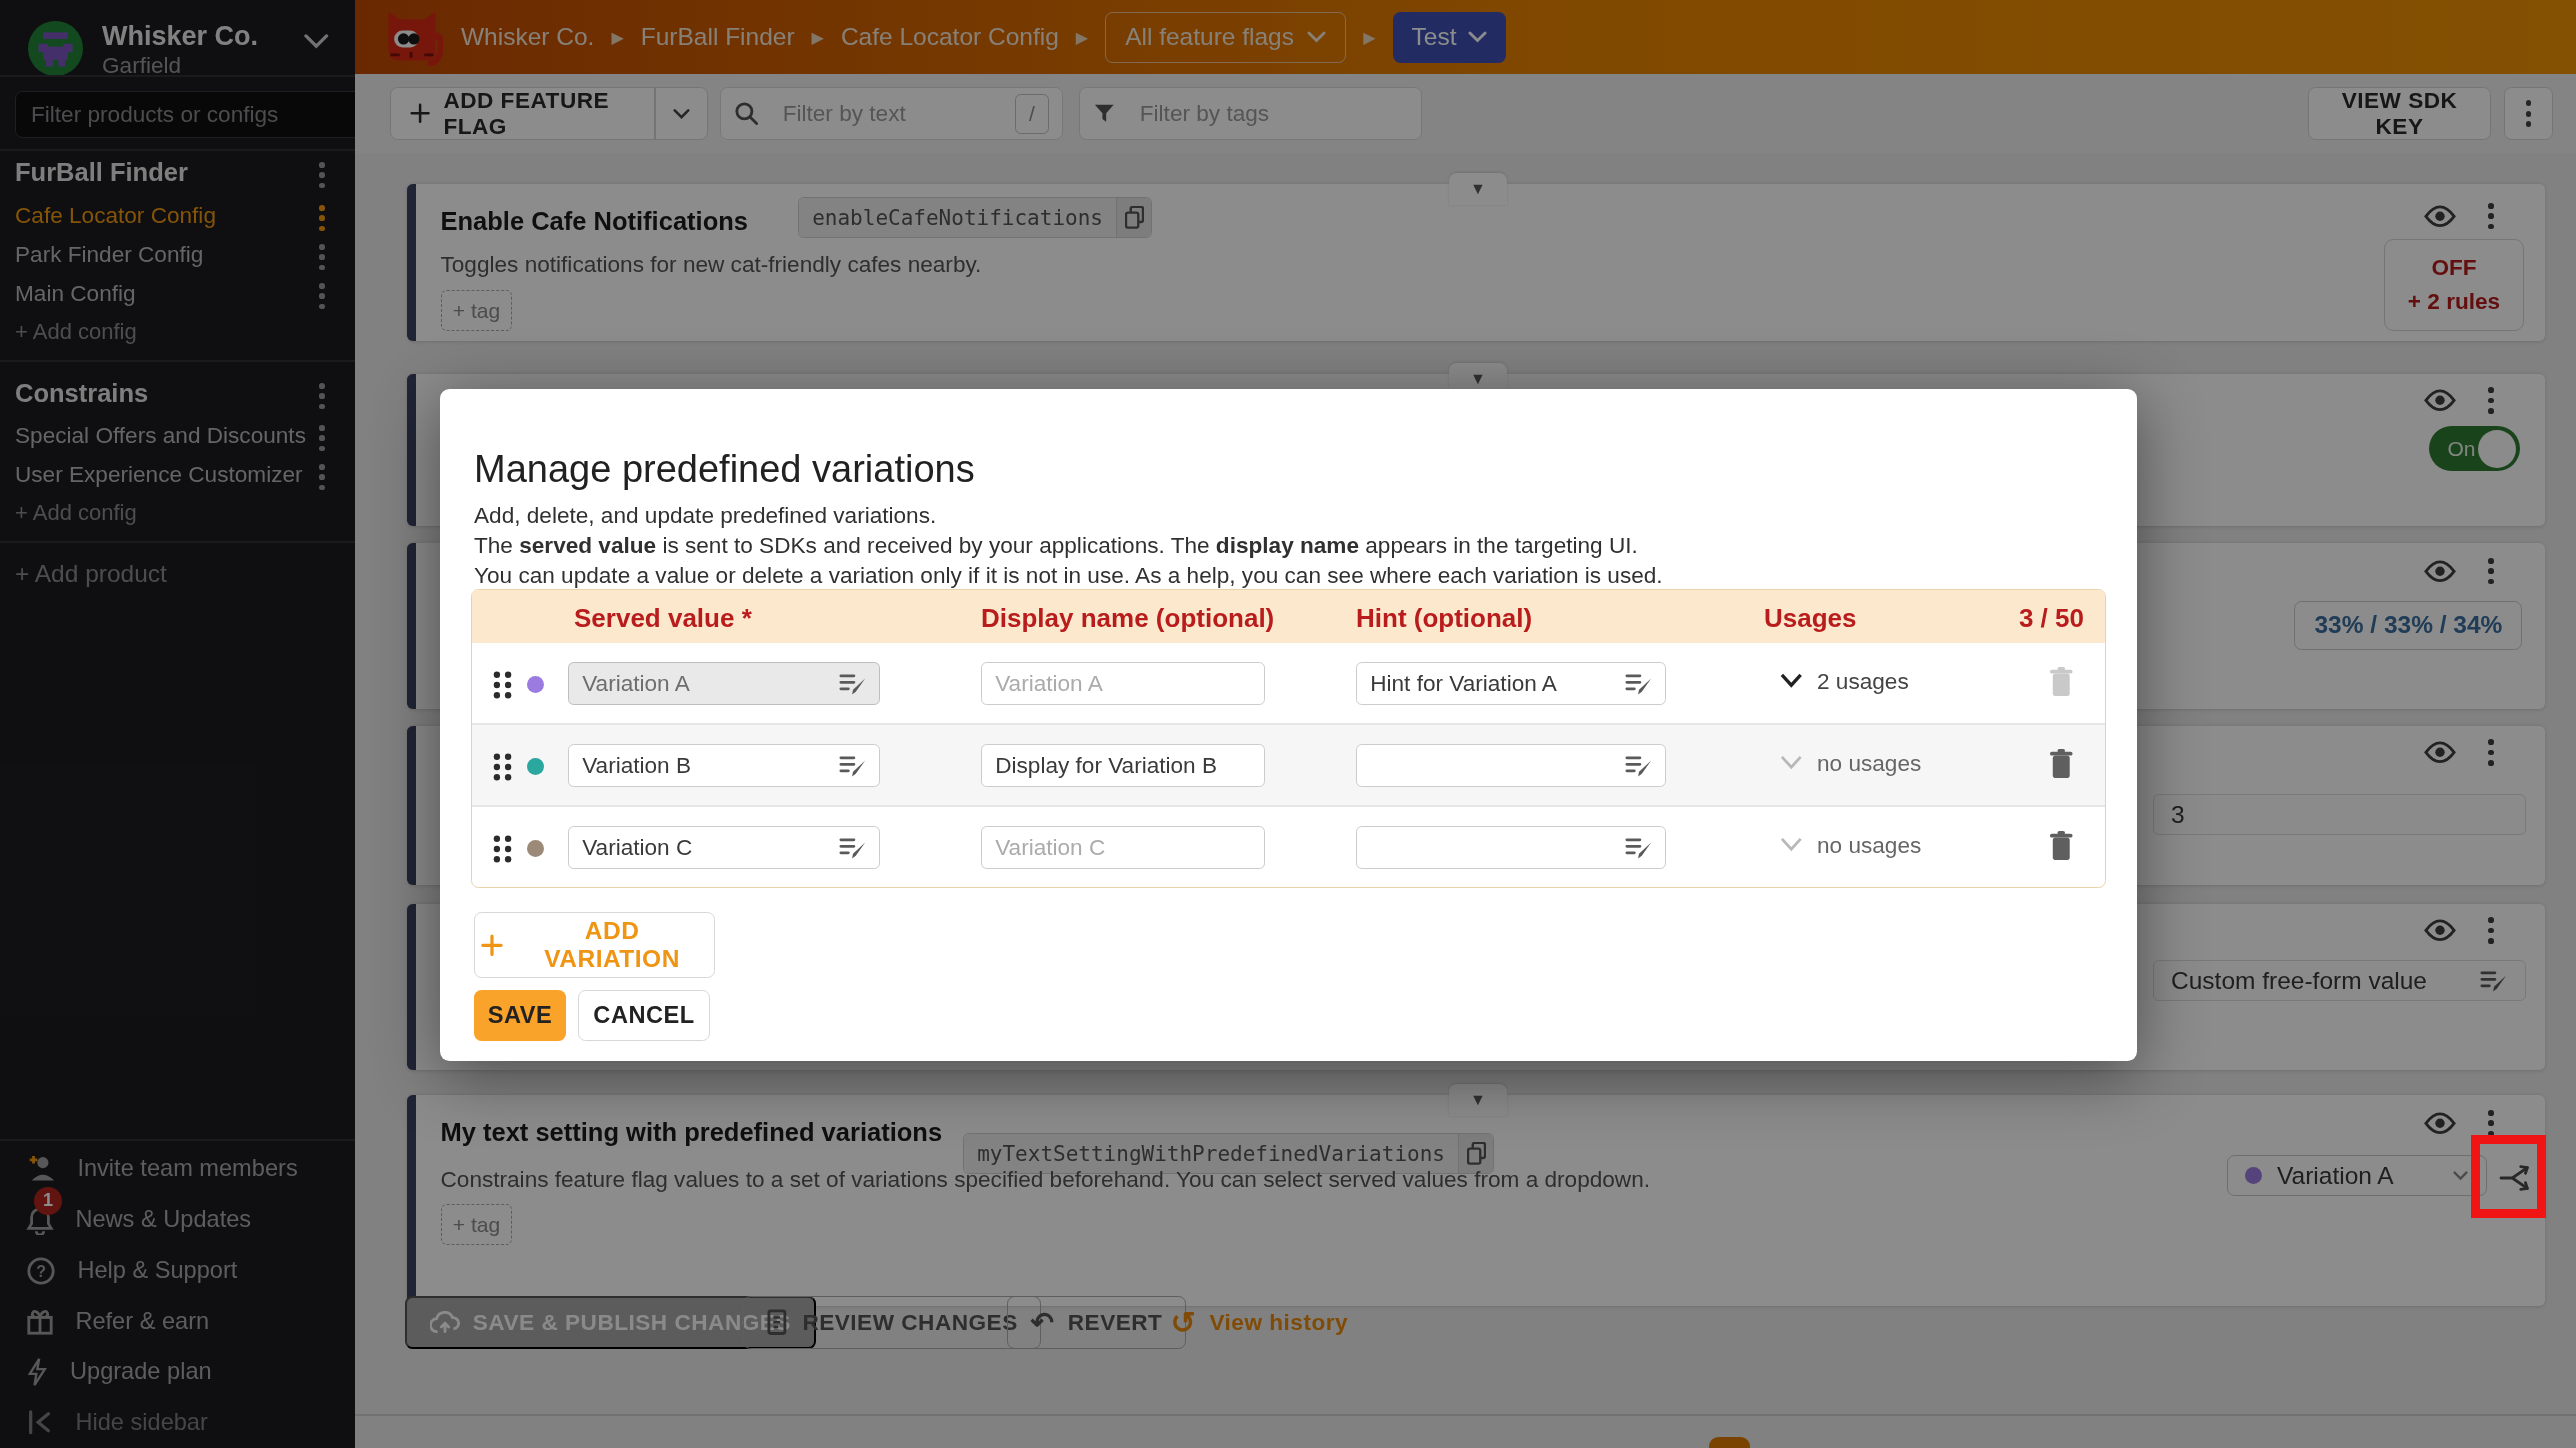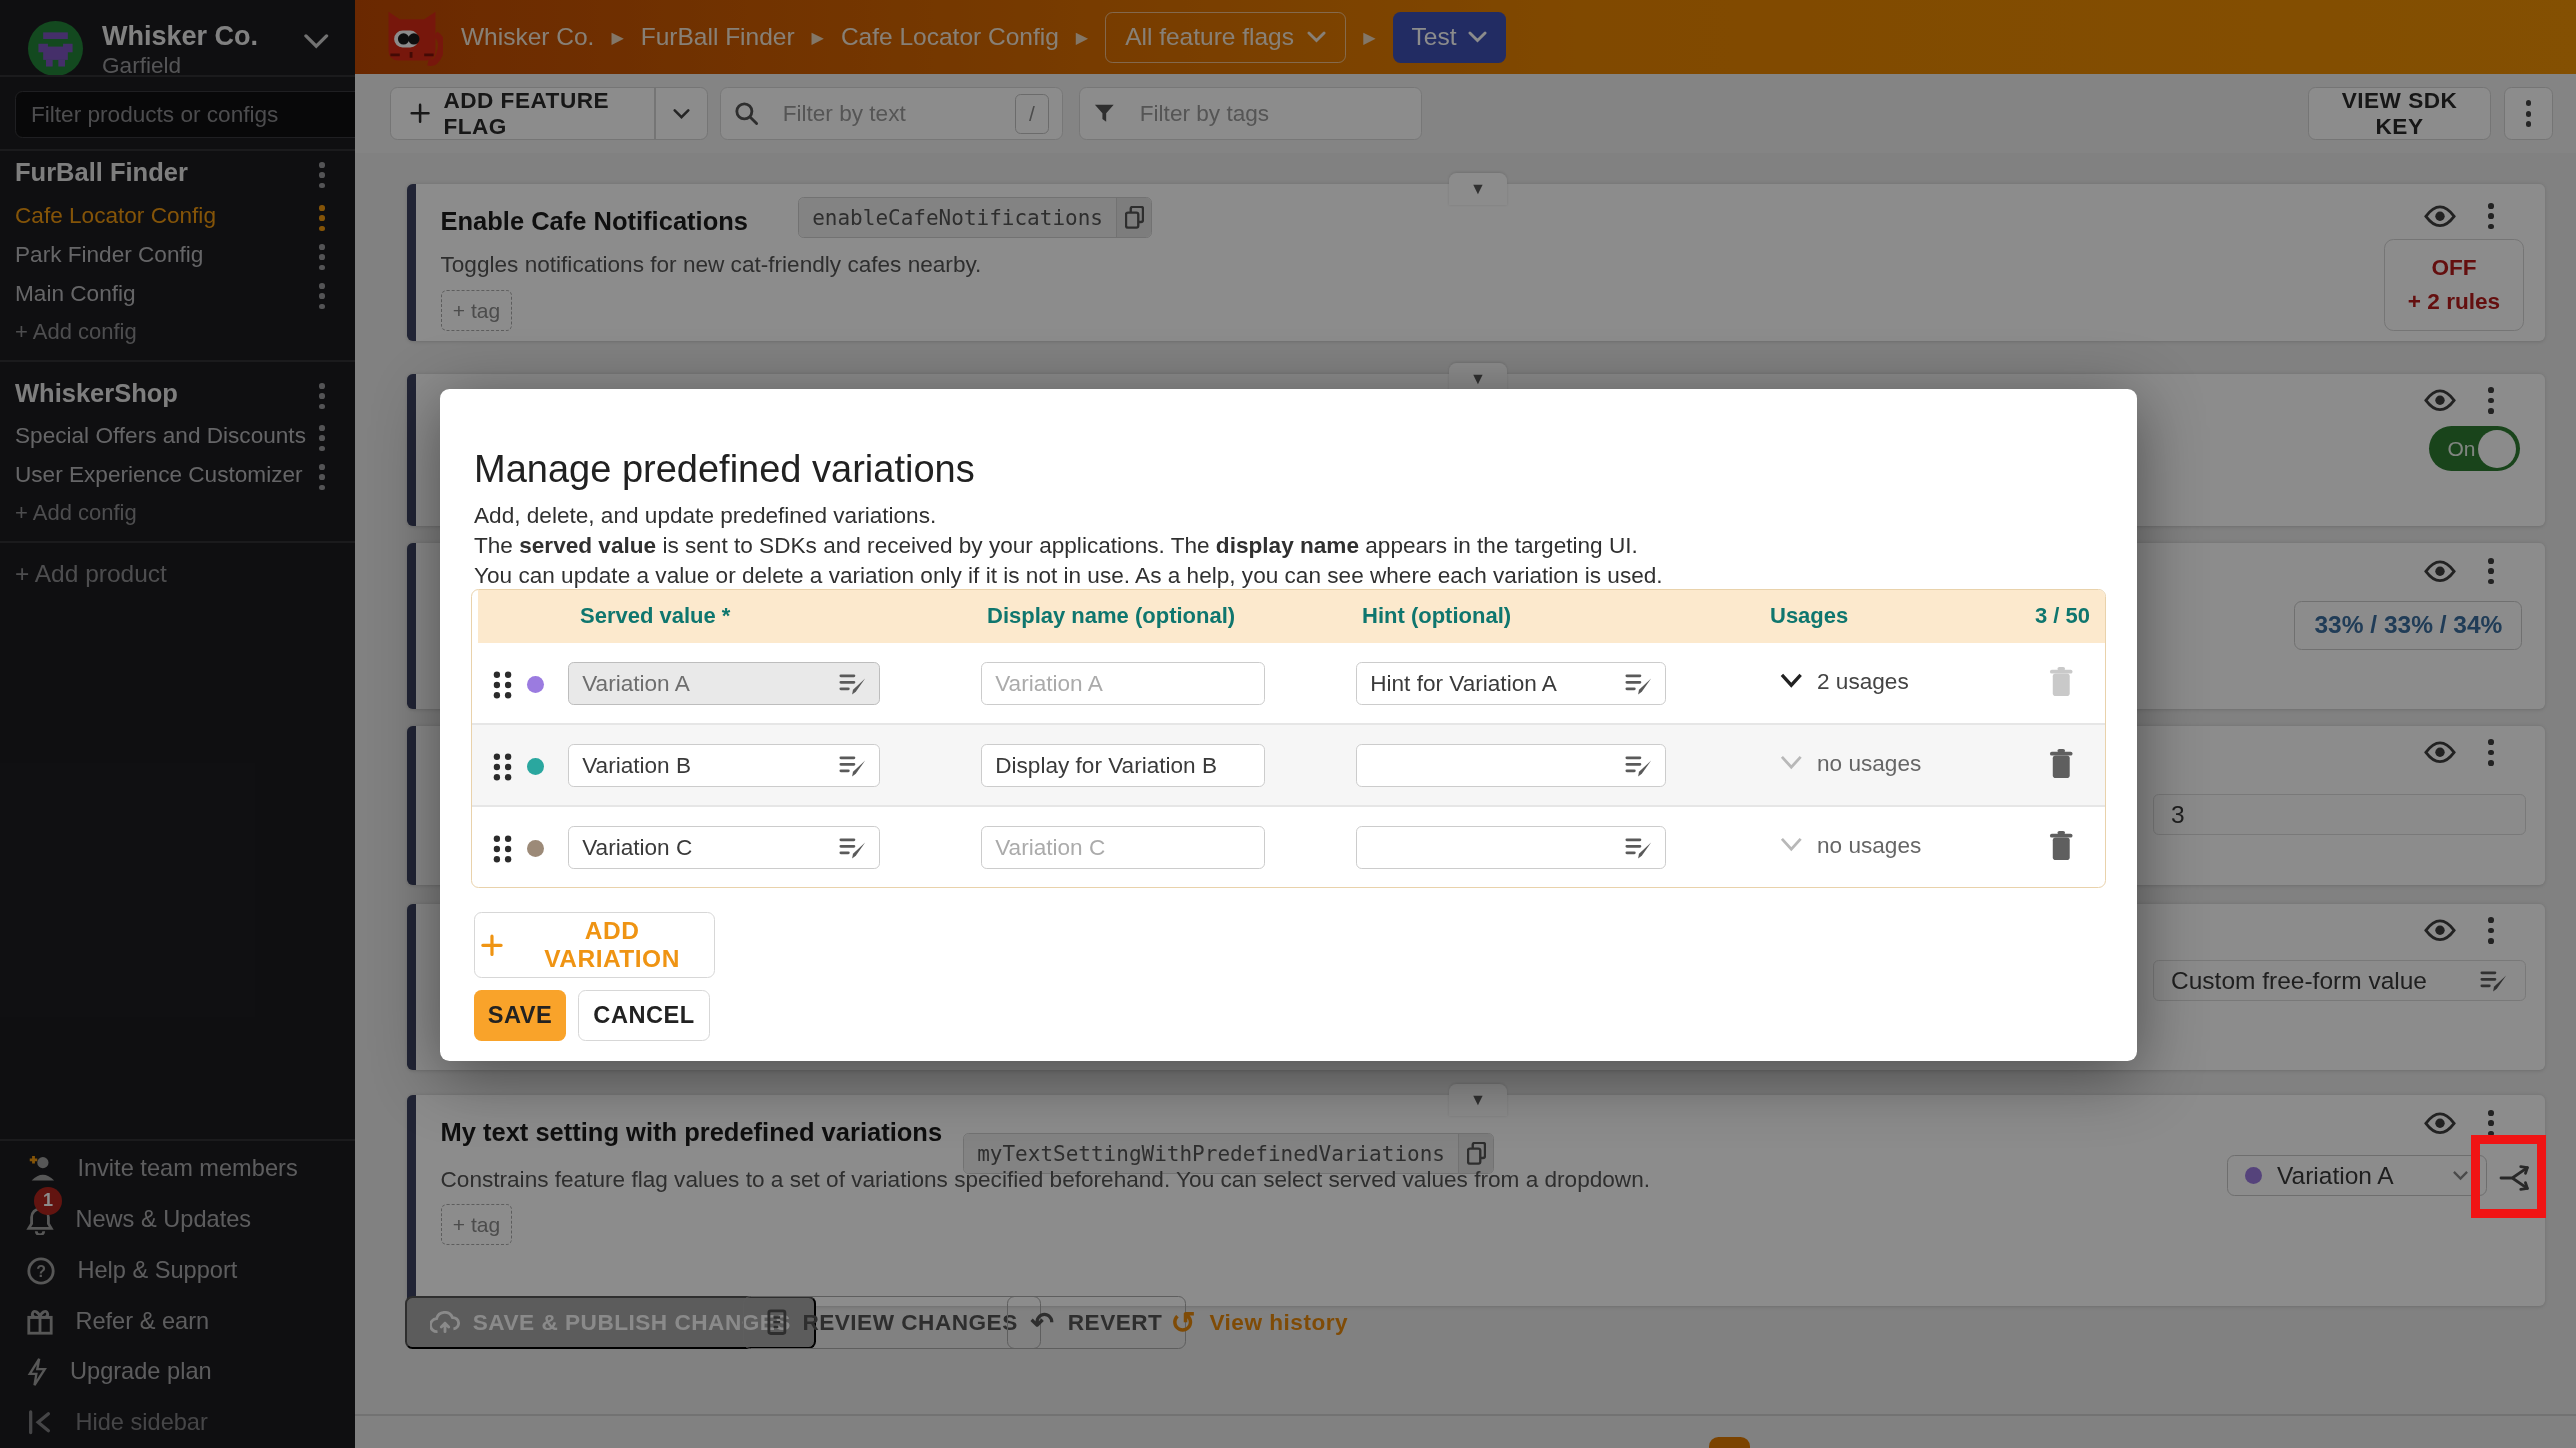--- a/index.html
+++ b/index.html
@@ -71,21 +71,21 @@
   .dot{width:17px;height:17px;border-radius:50%;display:inline-block;flex:0 0 auto;}
   .dot-a{background:#9b7be0;} .dot-b{background:#2aa79f;} .dot-c{background:#9c8a78;}
   .eye-kebab{position:absolute;display:flex;align-items:center;gap:32px;}
   
   .overlay{position:absolute;inset:0;background:rgba(0,0,0,.45);z-index:5;}
   .modal{position:absolute;left:440px;top:389px;width:1697px;height:672px;background:#fff;border-radius:9.4px;
      box-shadow:0 13.2px 66px rgba(0,0,0,.45);z-index:6;box-sizing:border-box;}
   .m-title{position:absolute;left:34px;top:34px;font-size:38px;font-weight:500;color:#212121;}
   .m-desc{position:absolute;left:34px;font-size:22.6px;color:#303030;}
   .vtable{position:absolute;left:31px;top:200px;width:1635px;height:299px;border:1.9px solid #e9d2ab;border-radius:7.5px;box-sizing:border-box;overflow:hidden;}
-  .vhead{position:absolute;left:0;top:0;width:100%;height:53px;background:#fce9cd;font-size:22px;font-weight:600;color:#0f766e;margin-left:6px;}
+  .vhead{position:absolute;left:0;top:0;width:100%;height:53px;background:#fce9cd;font-size:26px;font-weight:600;color:#b91c1c;}
   .vhead span{position:absolute;top:13.2px;}
   .vrow{position:absolute;left:0;width:100%;height:82px;}
   .vrow.alt{background:#f6f6f6;}
   .vin{position:absolute;top:19px;height:43px;box-sizing:border-box;border:1.9px solid #ccc;border-radius:5.7px;
      background:#fff;font-size:22.6px;color:#3a3a3a;font-family:inherit;padding:0 13.2px;outline:none;}
   .vin::placeholder{color:#ababab;}
   .vin.disabled{background:#e9e9e9;border-color:#bdbdbd;color:#6e6e6e;}
   .vin.w-icon{padding-right:49px;}
   .edit-ic{position:absolute;top:28px;pointer-events:none;color:#5a5a5a;}
   .usage{position:absolute;top:26.4px;font-size:22.6px;color:#444;}
@@ -156,21 +156,21 @@
     </div>
   <div class="abs sb-item" style="left:15px;top:281px;">Main Config</div>
   <div class="abs kebab" style="left:319px;top:283px;">
       <i></i>
       <i></i>
       <i></i>
     </div>
   <div class="abs sb-add" style="left:15px;top:319px;">+ Add config</div>
   <div class="sb-div" style="top:360px;"></div>
 
-  <div class="abs sb-prod" style="left:15px;top:379px;">WhiskerShop</div>
+  <div class="abs sb-prod" style="left:15px;top:379px;">Constrains</div>
   <div class="abs kebab" style="left:319px;top:383px;">
       <i></i>
       <i></i>
       <i></i>
     </div>
   <div class="abs sb-item" style="left:15px;top:423px;">Special Offers and Discounts</div>
   <div class="abs kebab" style="left:319px;top:425px;">
       <i></i>
       <i></i>
       <i></i>

